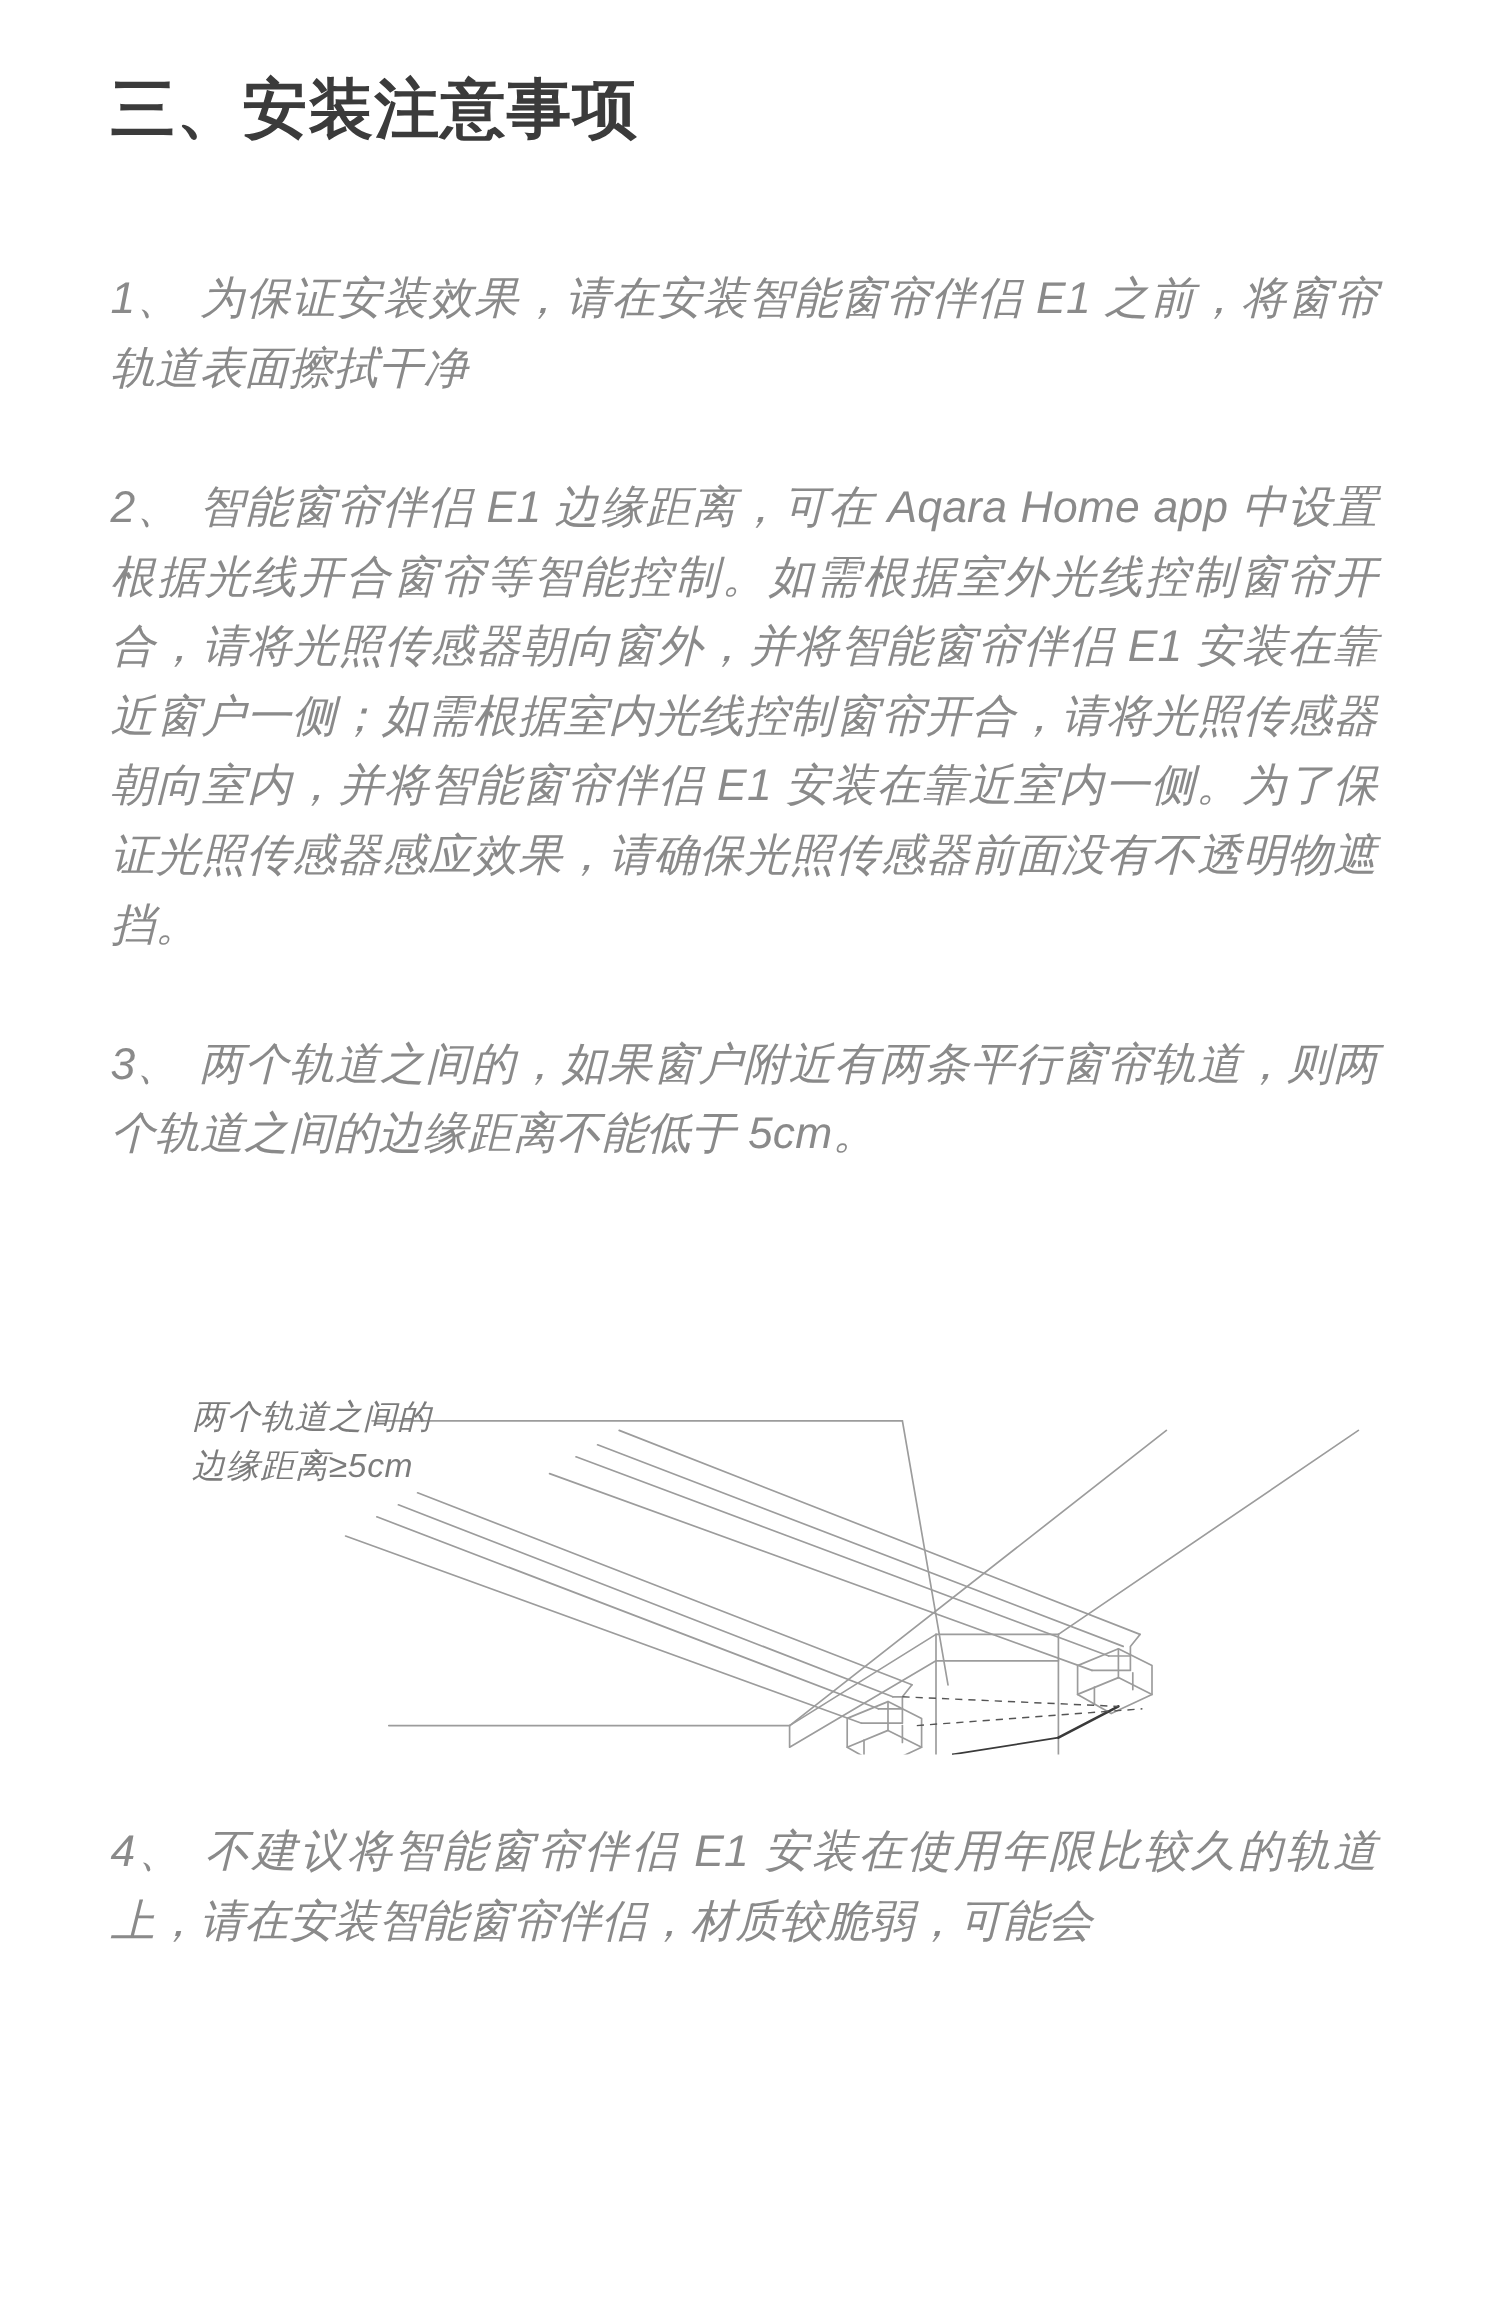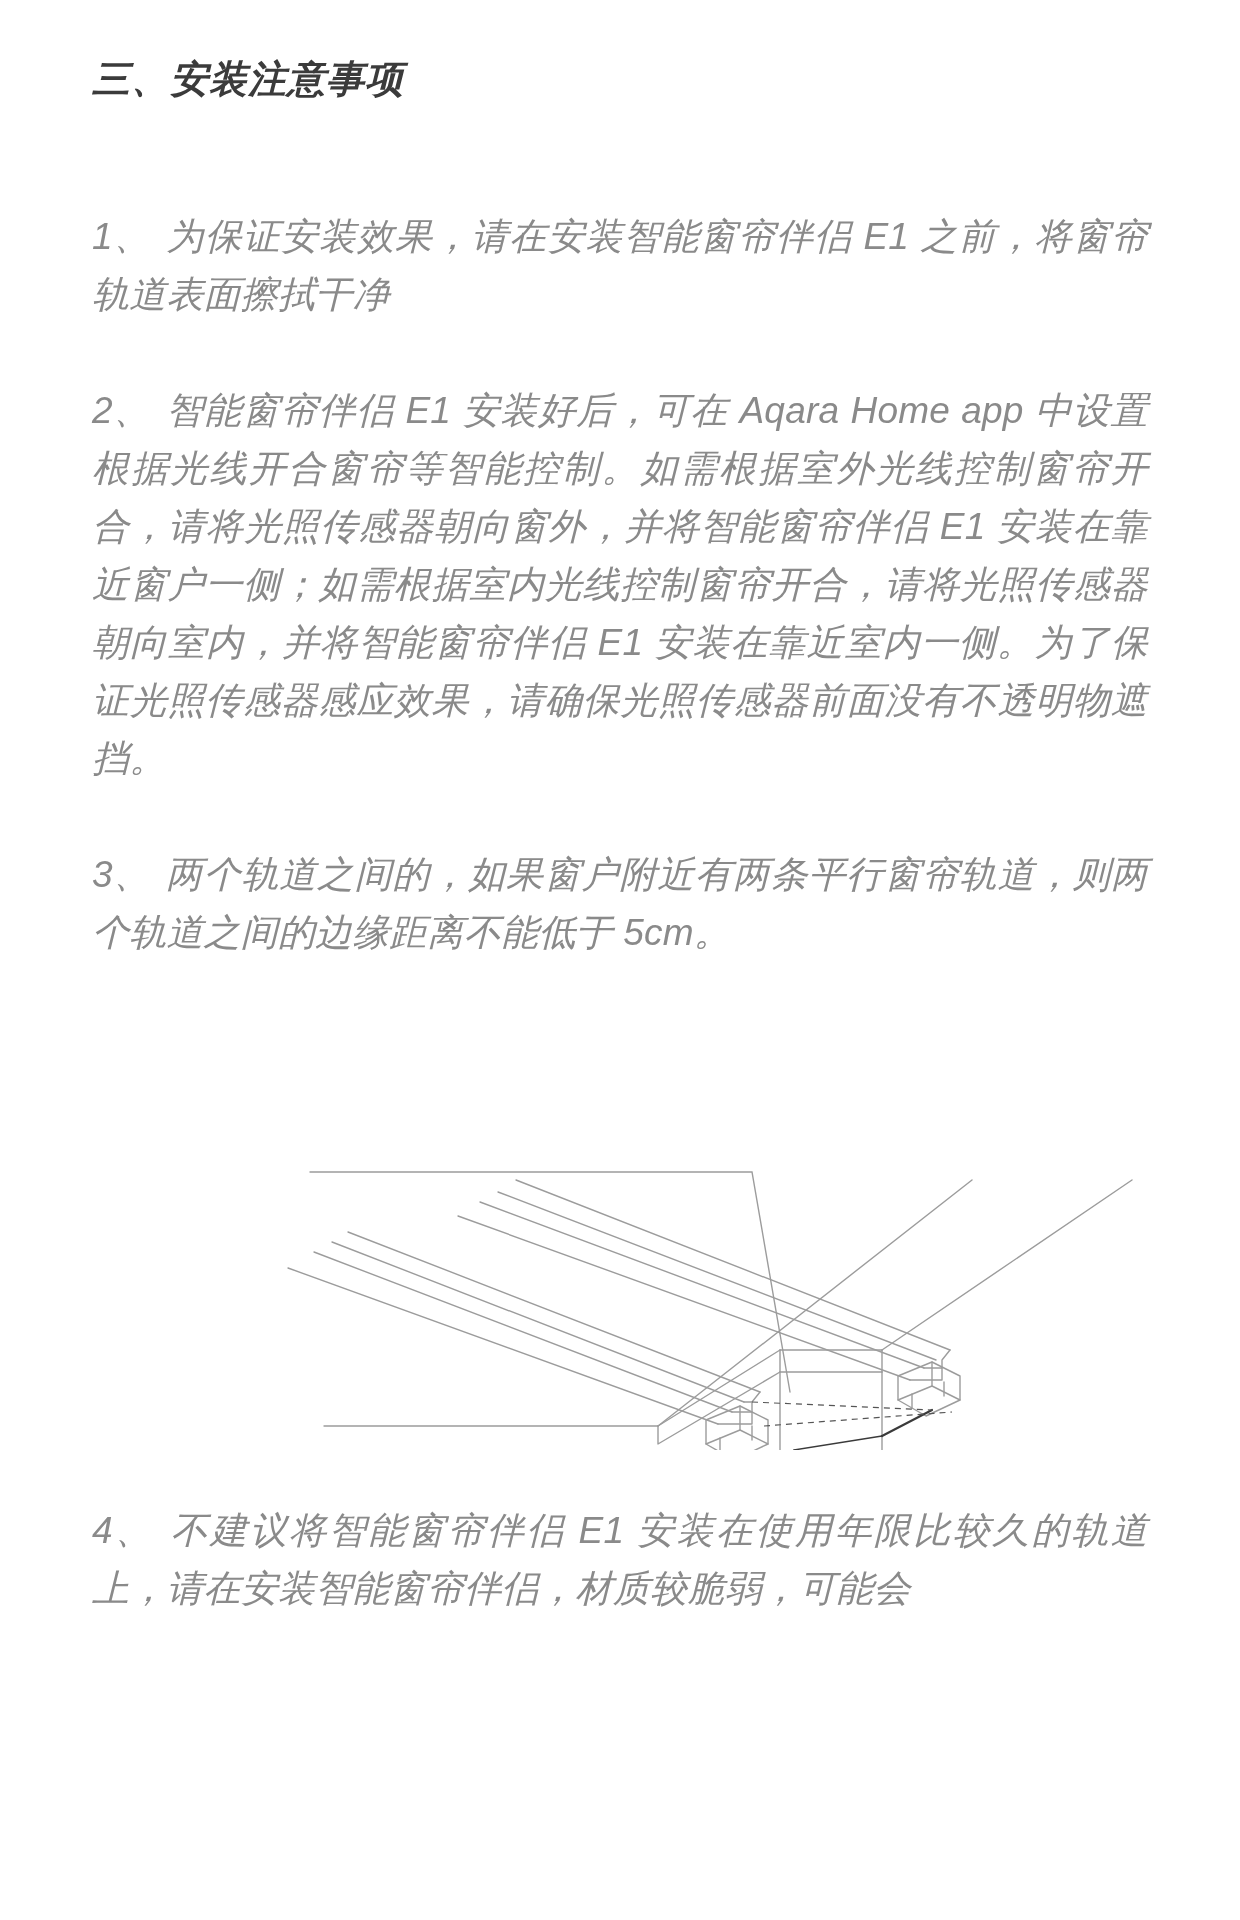--- a/index.html
+++ b/index.html
@@ -19,27 +19,26 @@
   .page {
     position: relative;
     width: 1240px;
     height: 1920px;
     box-sizing: border-box;
     padding: 0 92px;
   }
 
   .section-title {
     margin: 0;
-    padding-top: 46px;
-    font-size: 38px;
+    padding-top: 58px;
+    font-size: 54px;
     line-height: 66px;
     font-weight: 700;
     letter-spacing: 1px;
     color: #3b3b3b;
-    font-style: italic;
   }
 
   .body-block {
     margin-top: 96px;
     font-style: italic;
   }
 
   .para {
     margin: 0 0 58px 0;
     font-size: 37px;
@@ -92,21 +91,21 @@
 <body>
 
 <div class="page">
 
   <h1 class="section-title">三、安装注意事项</h1>
 
   <div class="body-block">
 
     <p class="para"><span class="num">1、</span><span class="gap"></span><span>为保证安装效果，请在安装智能窗帘伴侣 E1 之前，将窗帘轨道表面擦拭干净</span></p>
 
-    <p class="para"><span class="num">2、</span><span class="gap"></span><span>智能窗帘伴侣 E1 安装好后，可在 Aqara Home app 中设置根据光线开合窗帘等智能控制。如需根据室外光线控制窗帘开合，请将光照传感器朝向窗外，并将智能窗帘伴侣 E1 安装在靠近窗户一侧；如需根据室内光线控制窗帘开合，请将光照传感器朝向室内，并将智能窗帘伴侣 E1 安装在靠近室内一侧。为了保证光照传感器感应效果，请确保光照传感器前面没有不透明物遮挡。</span></p>
+    <p class="para"><span class="num">2、</span><span class="gap"></span><span>智能窗帘伴侣 E1 边缘距离，可在 Aqara Home app 中设置根据光线开合窗帘等智能控制。如需根据室外光线控制窗帘开合，请将光照传感器朝向窗外，并将智能窗帘伴侣 E1 安装在靠近窗户一侧；如需根据室内光线控制窗帘开合，请将光照传感器朝向室内，并将智能窗帘伴侣 E1 安装在靠近室内一侧。为了保证光照传感器感应效果，请确保光照传感器前面没有不透明物遮挡。</span></p>
 
     <p class="para"><span class="num">3、</span><span class="gap"></span><span>两个轨道之间的，如果窗户附近有两条平行窗帘轨道，则两个轨道之间的边缘距离不能低于 5cm。</span></p>
 
     <div class="figure">
       <svg viewBox="0 0 1056 430" xmlns="http://www.w3.org/2000/svg">
         <g fill="none" stroke="#9c9c9c" stroke-width="1.4" stroke-linecap="round" stroke-linejoin="round">
 
           <path d="M 232 406 L 566 406"></path>
 
           <path d="M 566 406 L 688 330"></path>
@@ -163,18 +162,20 @@
         <g fill="none" stroke="#555" stroke-width="1.2" stroke-dasharray="6 5">
           <path d="M 660 382 L 840 390"></path>
           <path d="M 672 406 L 860 392"></path>
         </g>
 
         <g fill="none" stroke="#9c9c9c" stroke-width="1.4" stroke-linecap="round">
           <path d="M 218 152 L 660 152 L 698 372"></path>
         </g>
       </svg>
 
+      <div class="annot-text">两个轨道之间的
+边缘距离≥5cm</div>
     </div>
 
     <p class="para para-bottom"><span class="num">4、</span><span class="gap"></span><span>不建议将智能窗帘伴侣 E1 安装在使用年限比较久的轨道上，请在安装智能窗帘伴侣，材质较脆弱，可能会</span></p>
 
   </div>
 </div>
 
 </body></html>

